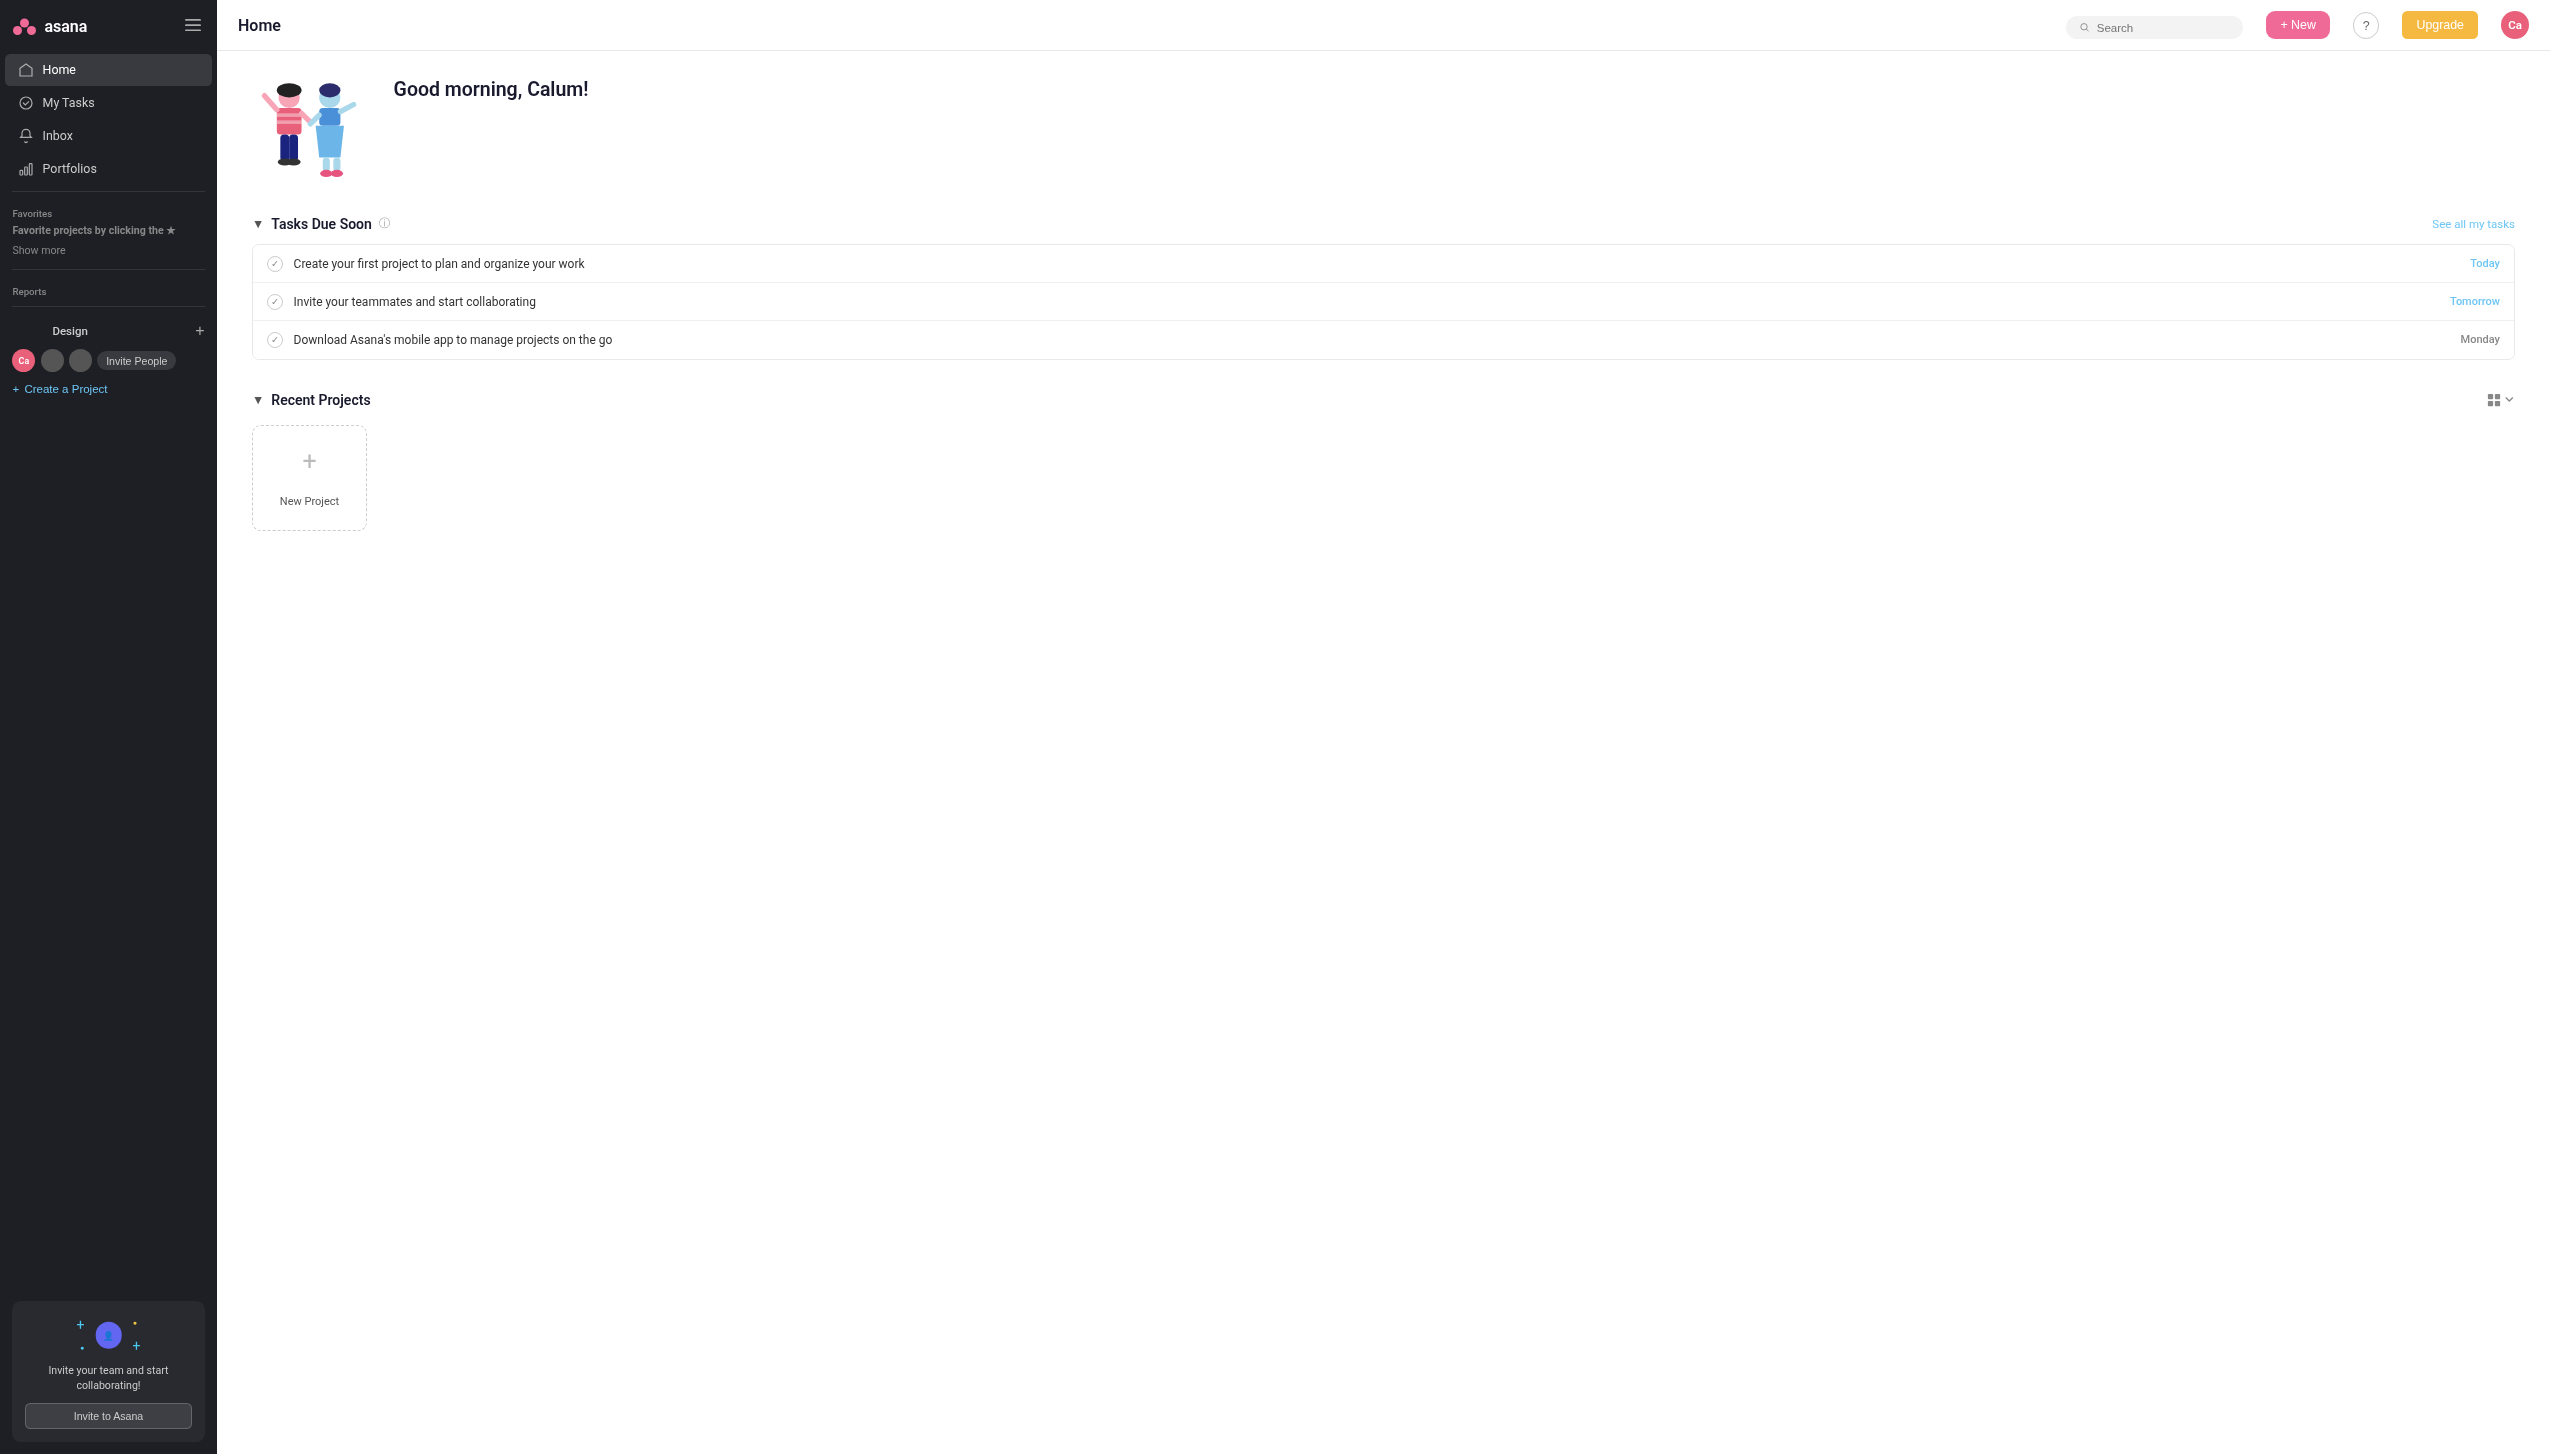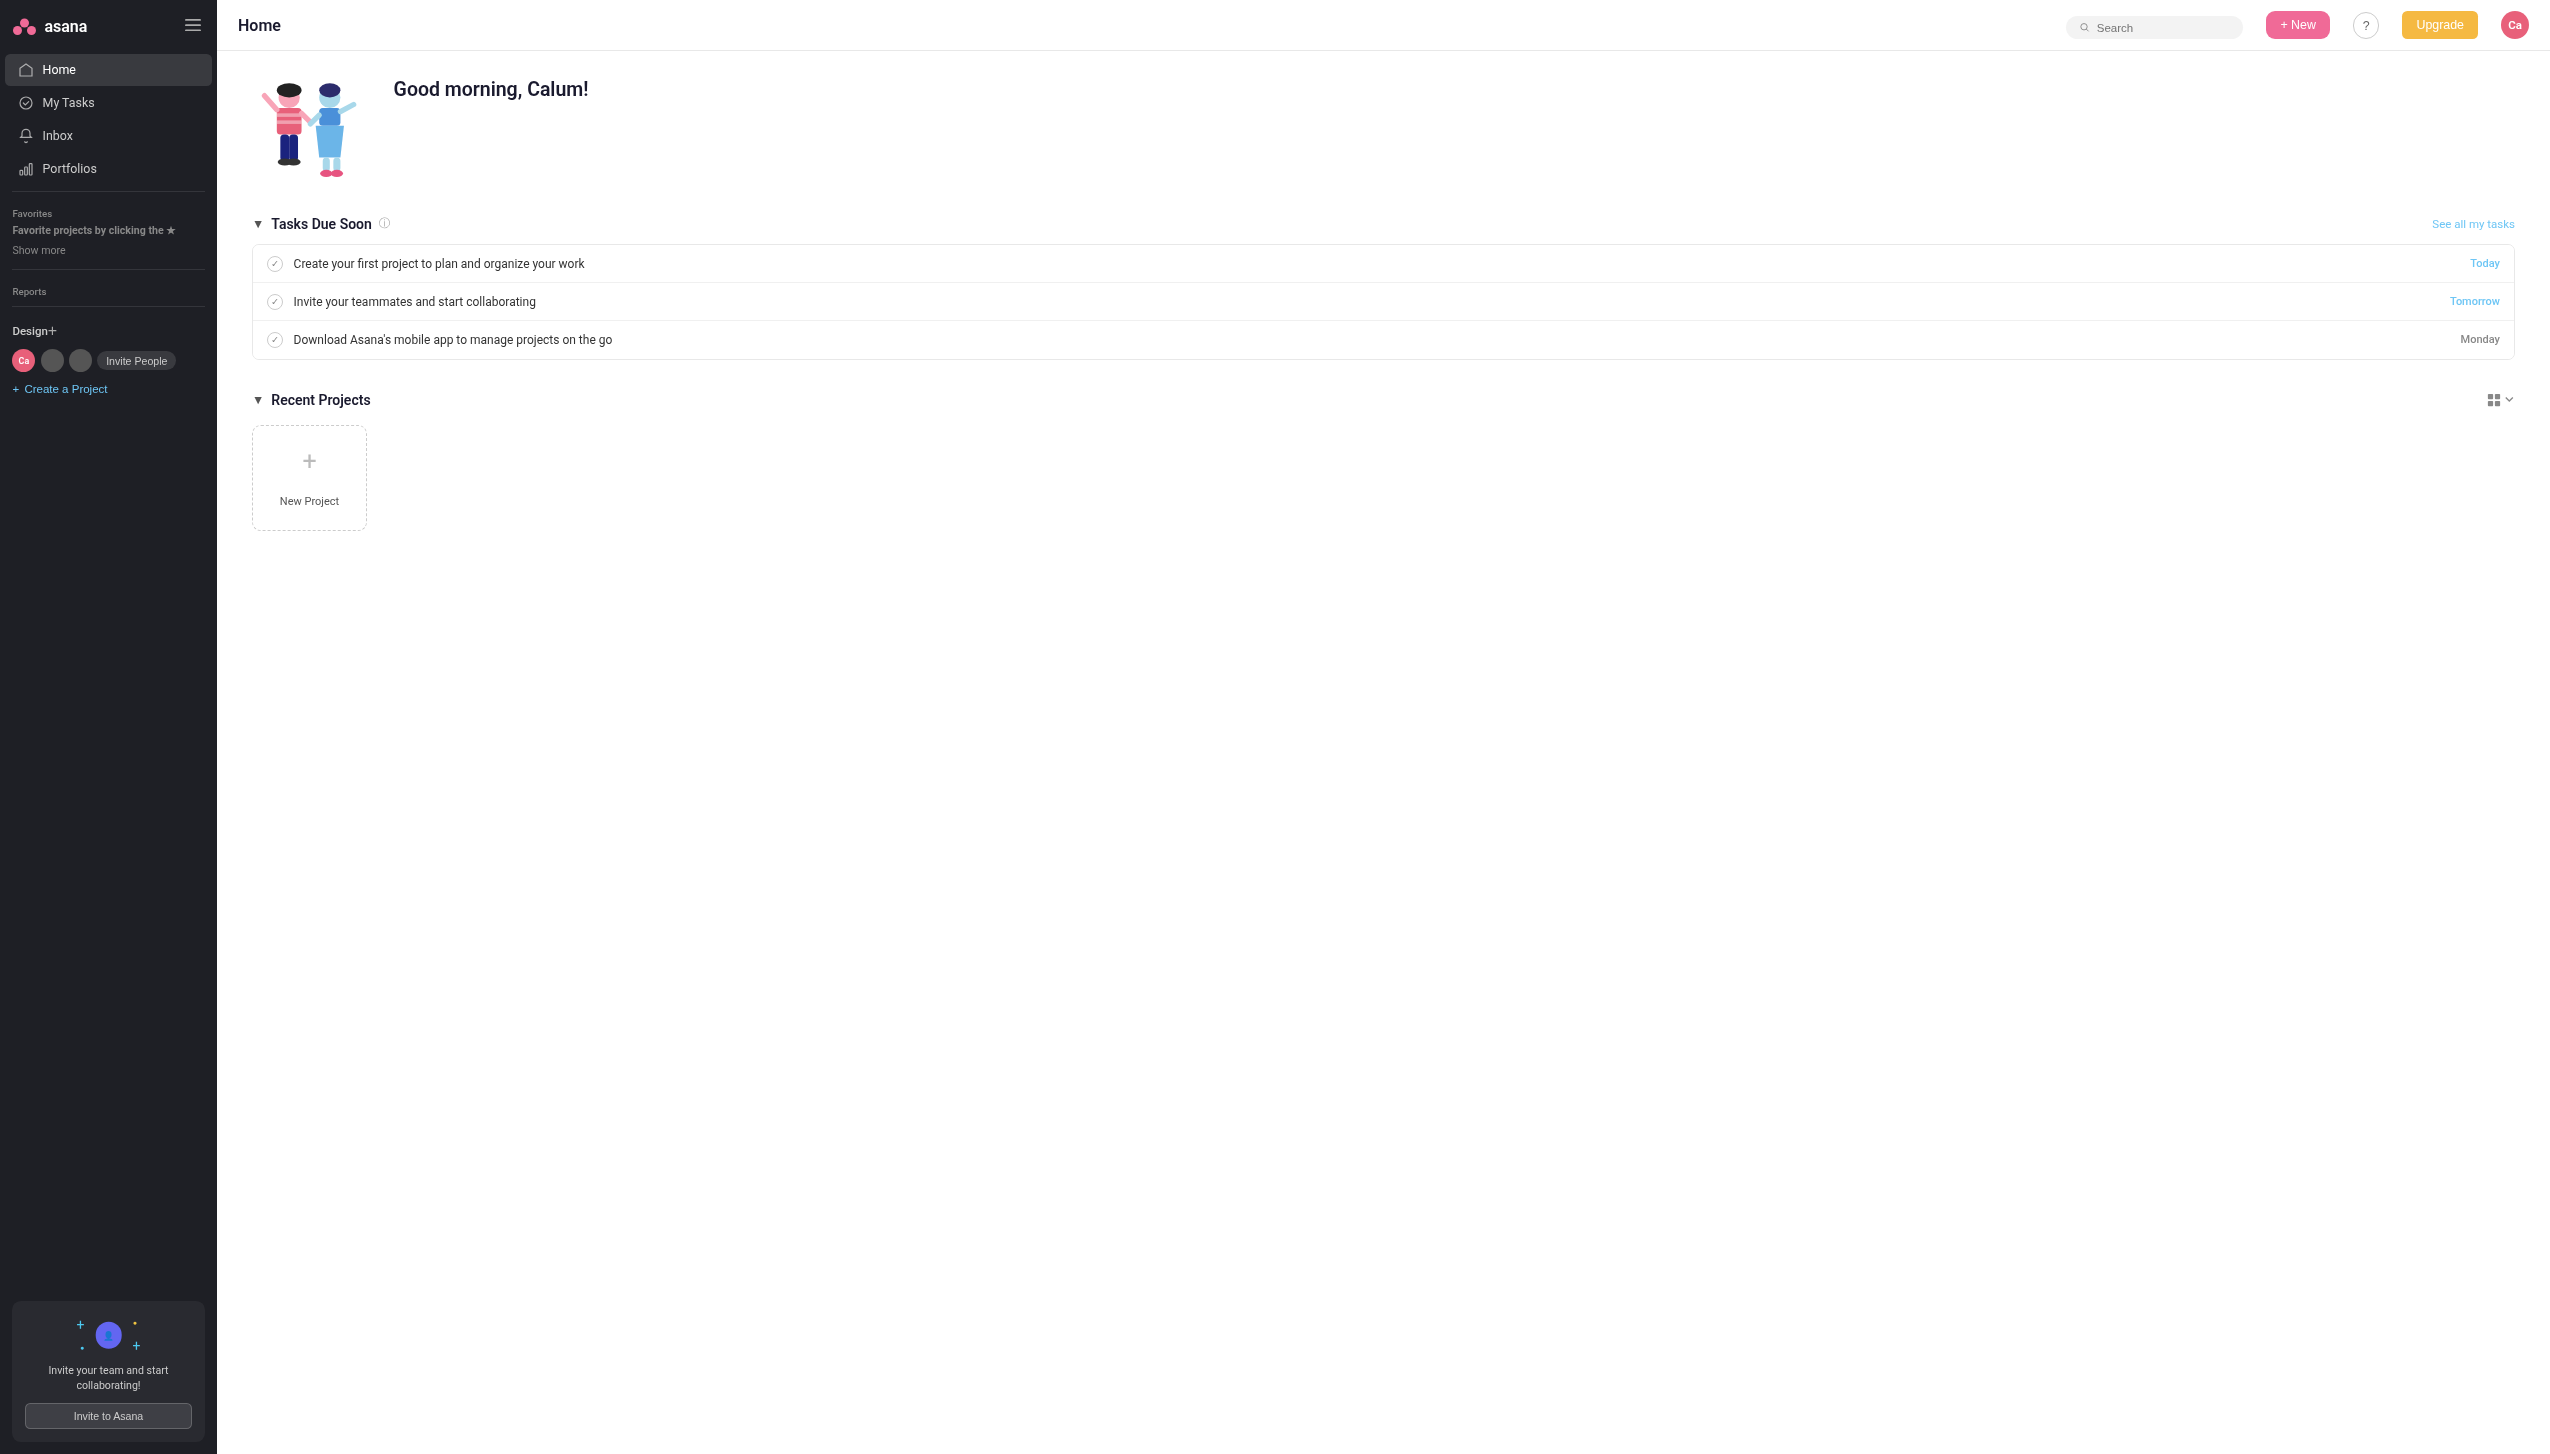--- a/index.html
+++ b/index.html
@@ -83,21 +83,23 @@
       height: 0.9px;
       background: rgba(255,255,255,0.1);
       margin: 5.3px 12.4px;
     }
     .team-section {
       padding: 5.3px 0;
     }
     .team-header {
       display: flex;
       align-items: center;
+      justify-content: space-between;
       padding: 5.3px 12.4px;
+      margin-left: 40px;
     }
     .team-name {
       font-size: 11.5px;
       color: #ccc;
       font-weight: 500;
     }
     .team-add-btn {
       background: none;
       border: none;
       color: #aaa;

